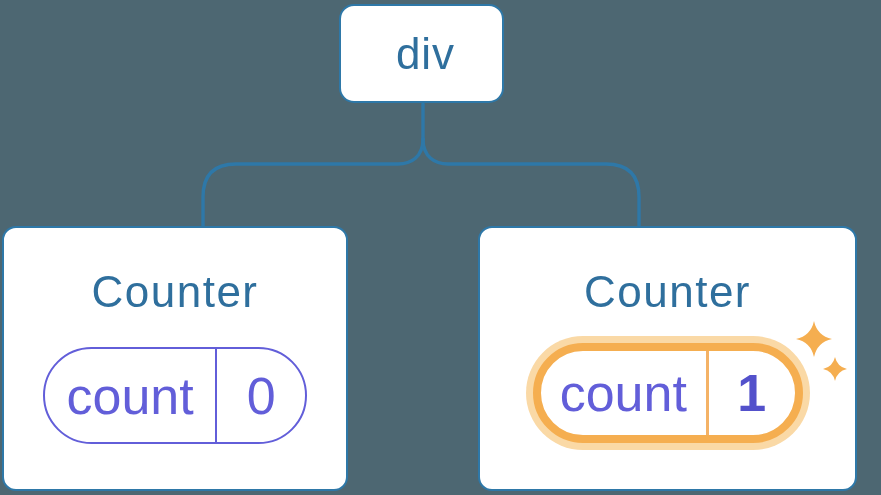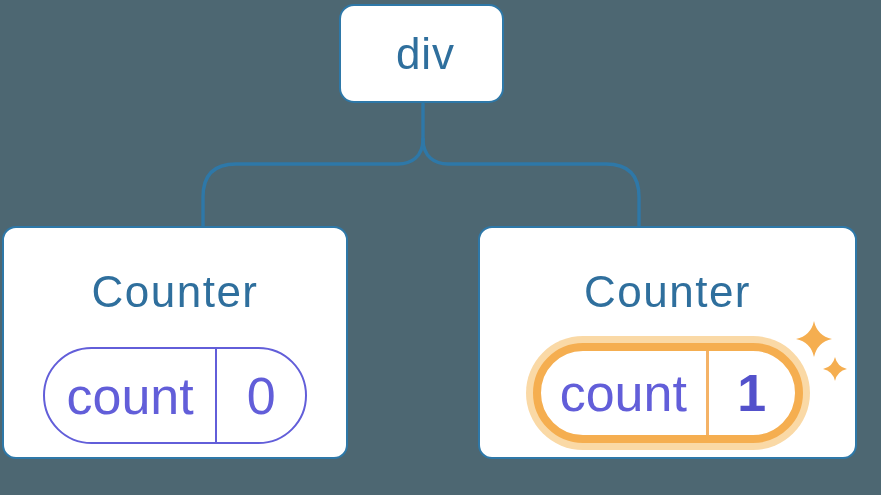--- a/index.html
+++ b/index.html
@@ -15,21 +15,21 @@
   }
   .connector-svg{position:absolute; left:0; top:0;}
   .node-root{
     position:absolute; left:339px; top:4px; width:165px; height:99px;
     box-sizing:border-box; background:var(--card-background);
     border:2.5px solid var(--line-blue); border-radius:15px;
     display:flex; align-items:center; justify-content:center;padding-left:8px;
   }
   .node-root-label{font-size:44px; color:var(--text-blue); letter-spacing:1px;}
   .card{
-    position:absolute; top:226px; height:233px; box-sizing:border-box;
+    position:absolute; top:226px; height:265px; box-sizing:border-box;
     background:var(--card-background); border:2px solid var(--line-blue);
     border-radius:14px; display:flex; flex-direction:column; align-items:center;
   }
   .card-left{left:2px; width:346px;}
   .card-right{left:478px; width:379px;}
   .card-title{
     margin-top:40px; font-size:44px; letter-spacing:1.5px;
     color:var(--text-blue); font-weight:500; line-height:1.1;
   }
   .pill{

